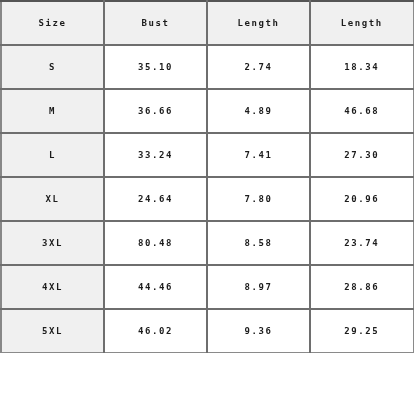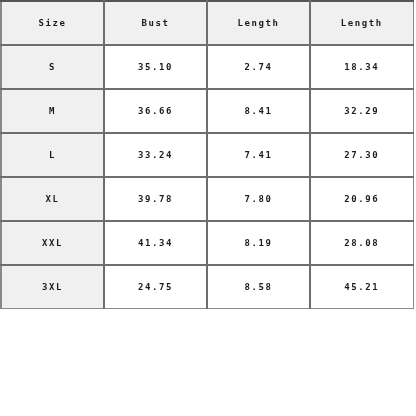--- a/index.html
+++ b/index.html
@@ -95,42 +95,48 @@
     <tbody>
       <tr>
         <td class="size-cell">S</td>
         <td>35.10</td>
         <td>2.74</td>
         <td>18.34</td>
       </tr>
       <tr>
         <td class="size-cell">M</td>
         <td>36.66</td>
-        <td>8.41</td>
-        <td>32.29</td>
+        <td>4.89</td>
+        <td>46.68</td>
       </tr>
       <tr>
         <td class="size-cell">L</td>
         <td>33.24</td>
         <td>7.41</td>
         <td>27.30</td>
       </tr>
       <tr>
         <td class="size-cell">XL</td>
-        <td>39.78</td>
+        <td>24.64</td>
         <td>7.80</td>
         <td>20.96</td>
       </tr>
       <tr>
-        <td class="size-cell">XXL</td>
-        <td>41.34</td>
-        <td>8.19</td>
-        <td>28.08</td>
+        <td class="size-cell">3XL</td>
+        <td>80.48</td>
+        <td>8.58</td>
+        <td>23.74</td>
       </tr>
       <tr>
-        <td class="size-cell">3XL</td>
-        <td>24.75</td>
-        <td>8.58</td>
-        <td>45.21</td>
+        <td class="size-cell">4XL</td>
+        <td>44.46</td>
+        <td>8.97</td>
+        <td>28.86</td>
+      </tr>
+      <tr>
+        <td class="size-cell">5XL</td>
+        <td>46.02</td>
+        <td>9.36</td>
+        <td>29.25</td>
       </tr>
     </tbody>
   </table>
 </div>
 
 </body></html>

